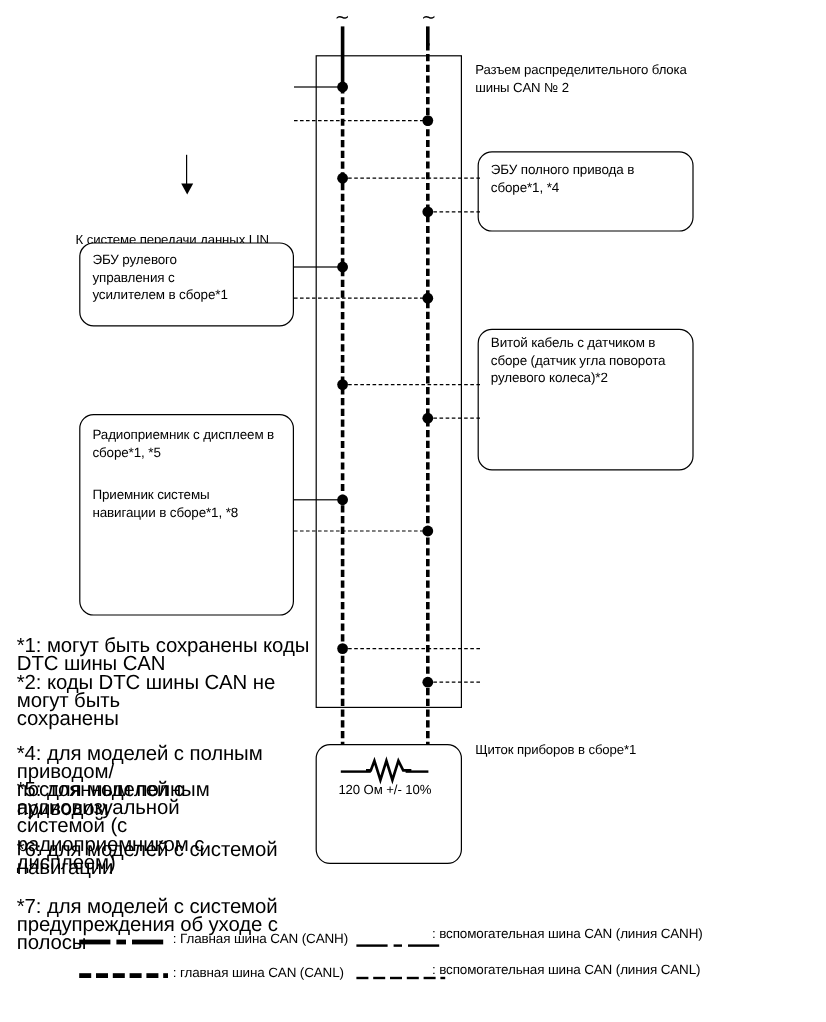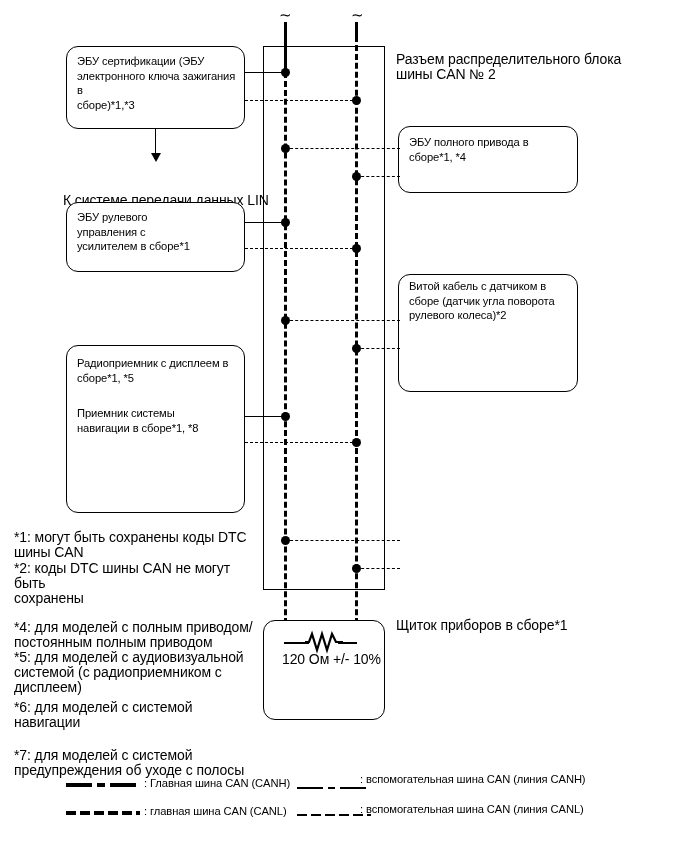--- a/index.html
+++ b/index.html
@@ -38,28 +38,28 @@
   .sqbox {
     position: absolute;
     box-sizing: border-box;
     border: 1.5px solid #000;
     background: transparent;
   }
 
   
   .label {
     position: absolute;
-    font-size: 14px;
+    font-size: 11px;
     line-height: 14.6px;
     white-space: pre-line;
     letter-spacing: -0.1px;
   }
   .note {
     position: absolute;
-    font-size: 14px;
+    font-size: 17px;
     line-height: 15.2px;
     white-space: pre-line;
     letter-spacing: -0.1px;
   }
   .legend-text {
     position: absolute;
     font-size: 11.2px;
     line-height: 14px;
     white-space: nowrap;
     letter-spacing: -0.1px;
@@ -138,25 +138,20 @@
   <div class="squiggle" style="left:279px; top:10px;">∼</div>
   <div class="squiggle" style="left:351px; top:10px;">∼</div>
 
   <div class="solid-v" style="left:284px; top:22px; height:50px;"></div>
 
   <div class="bus-h-v" style="left:284px; top:72px; height:570px; border-left-style:dashed;"></div>
 
   <div class="solid-v" style="left:355px; top:22px; height:16px;"></div>
   <div class="bus-l-v" style="left:355px; top:36px; height:606px;"></div>
 
-  <div class="rbox" style="left:66px; top:46px; width:179px; height:83px;">
-    <div class="txt" style="left:10px; top:7px; width:162px;">ЭБУ сертификации (ЭБУ
-электронного ключа зажигания в
-сборе)*1,*3</div>
-  </div>
 
   <div class="solid-h" style="left:245px; top:72px; width:42px;"></div>
   <div class="dot" style="left:281px; top:68px;"></div>
 
   <div class="sub-l-h" style="left:245px; top:100px; width:113px;"></div>
   <div class="dot" style="left:352px; top:96px;"></div>
 
   <div class="arrow-shaft" style="left:155px; top:129px; height:28px;"></div>
   <div class="arrow-head" style="left:151px; top:153px;"></div>
   <div class="label" style="left:63px; top:168px; width:210px;margin-top:25px;">К системе передачи данных LIN</div>

